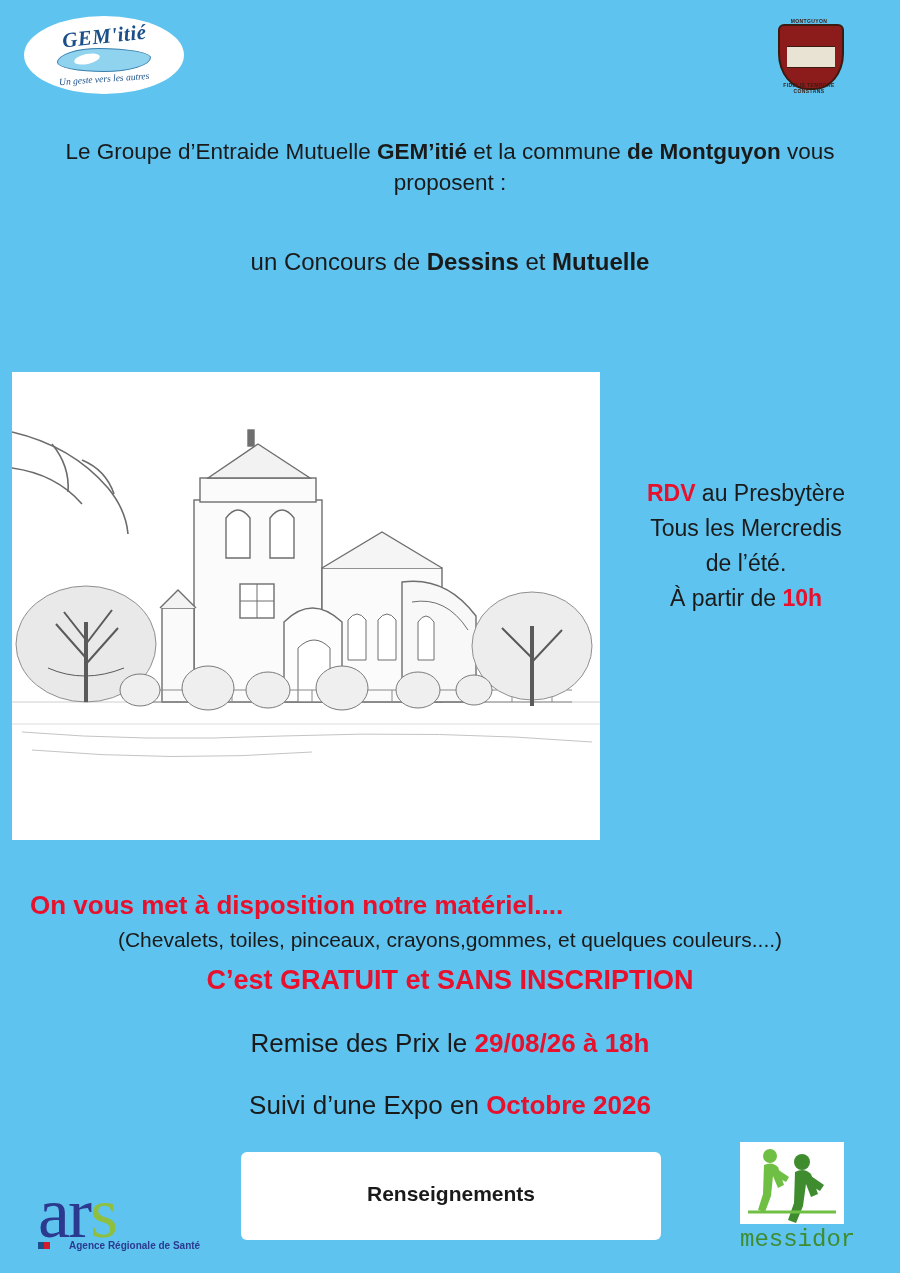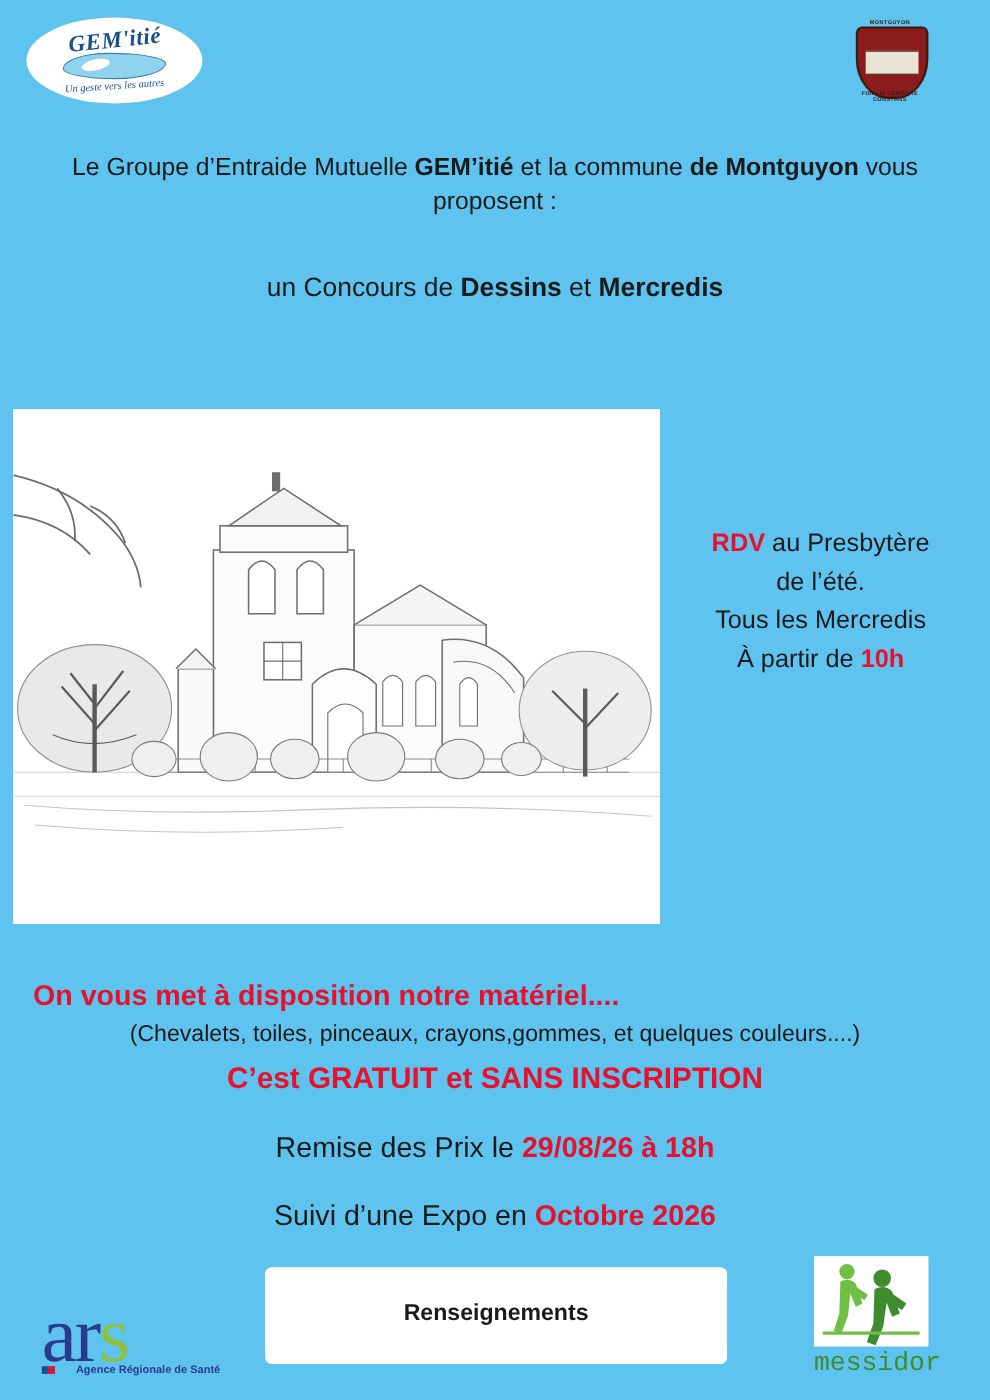--- a/index.html
+++ b/index.html
@@ -322,21 +322,21 @@
       <div class="crest-band"></div>
     </div>
     <div class="crest-bottom">FIDELIS TEMPORE CONSTANS</div>
   </div>
 
   <div class="intro">
     <span>Le Groupe d’Entraide Mutuelle </span><b>GEM’itié</b><span> et la commune </span><b>de Montguyon</b><span> vous proposent :</span>
   </div>
 
   <div class="contest-line">
-    <span>un Concours de </span><b>Dessins</b><span> et </span><b>Mercredis</b>
+    <span>un Concours de </span><b>Dessins</b><span> et </span><b>Mutuelle</b>
   </div>
 
 
   <div class="drawing">
     <svg width="588" height="468" viewBox="0 0 588 468">
       <rect x="0" y="0" width="588" height="468" fill="#ffffff"></rect>
 
       <path d="M0 330 L588 330" stroke="#cfcfcf" stroke-width="1" fill="none"></path>
       <path d="M0 352 L588 352" stroke="#dcdcdc" stroke-width="1" fill="none"></path>
 
@@ -408,22 +408,22 @@
         <path d="M10 360 q120 10 260 4 q160 -6 310 6"></path>
         <path d="M20 378 q140 12 280 2"></path>
       </g>
     </svg>
   </div>
 
   <div class="rdv">
     <div>
       <span class="red">RDV</span><span> au Presbytère</span>
     </div>
+    <div>Tous les Mercredis</div>
     <div>de l’été.</div>
-    <div>Tous les Mercredis</div>
     <div>
       <span>À partir de </span><span class="red">10h</span>
     </div>
   </div>
 
   <div class="mat-line">On vous met à disposition notre matériel....</div>
   <div class="mat-sub">(Chevalets, toiles, pinceaux, crayons,gommes, et quelques couleurs....)</div>
   <div class="gratuit">C’est GRATUIT et SANS INSCRIPTION</div>
   <div class="prix">
     <span>Remise des Prix le </span><span class="red">29/08/26 à 18h</span>

